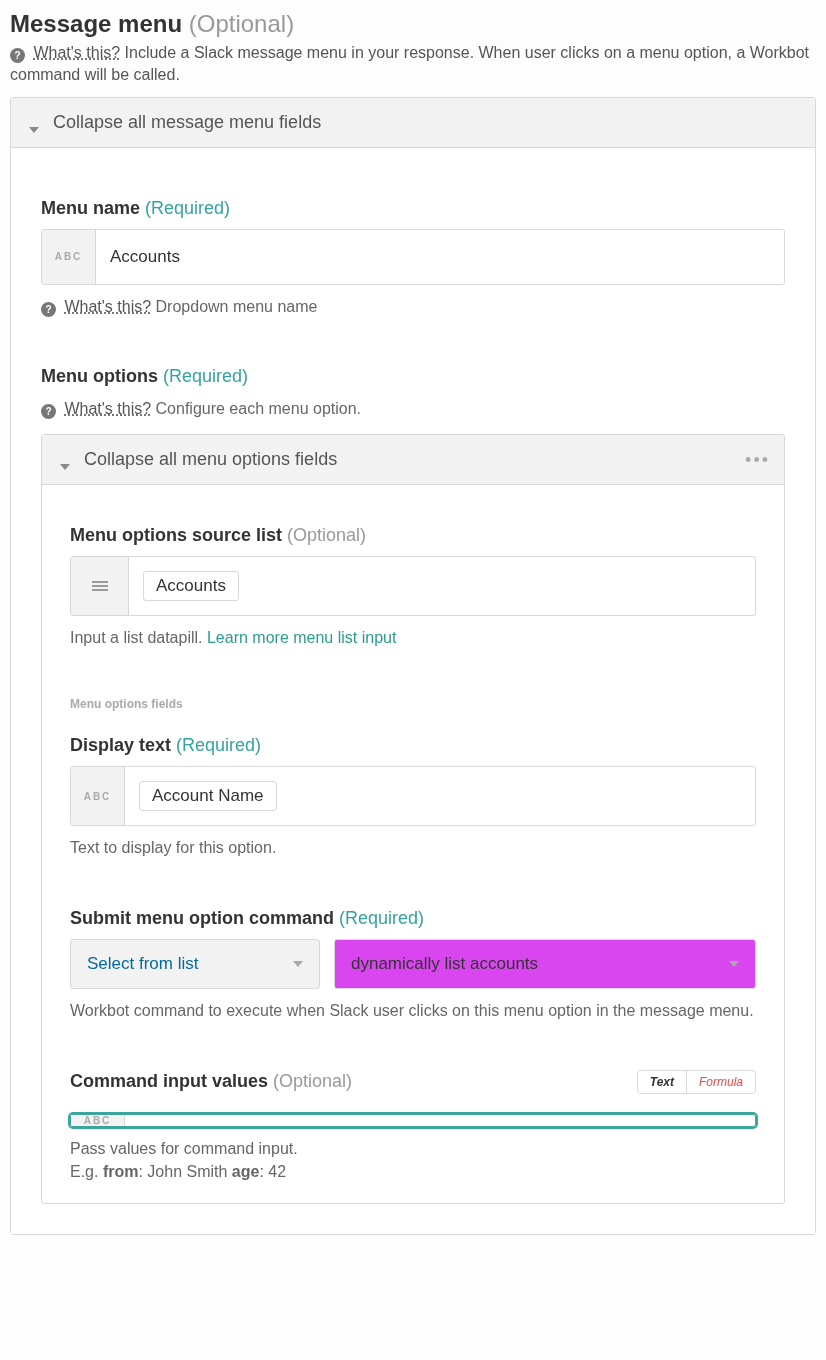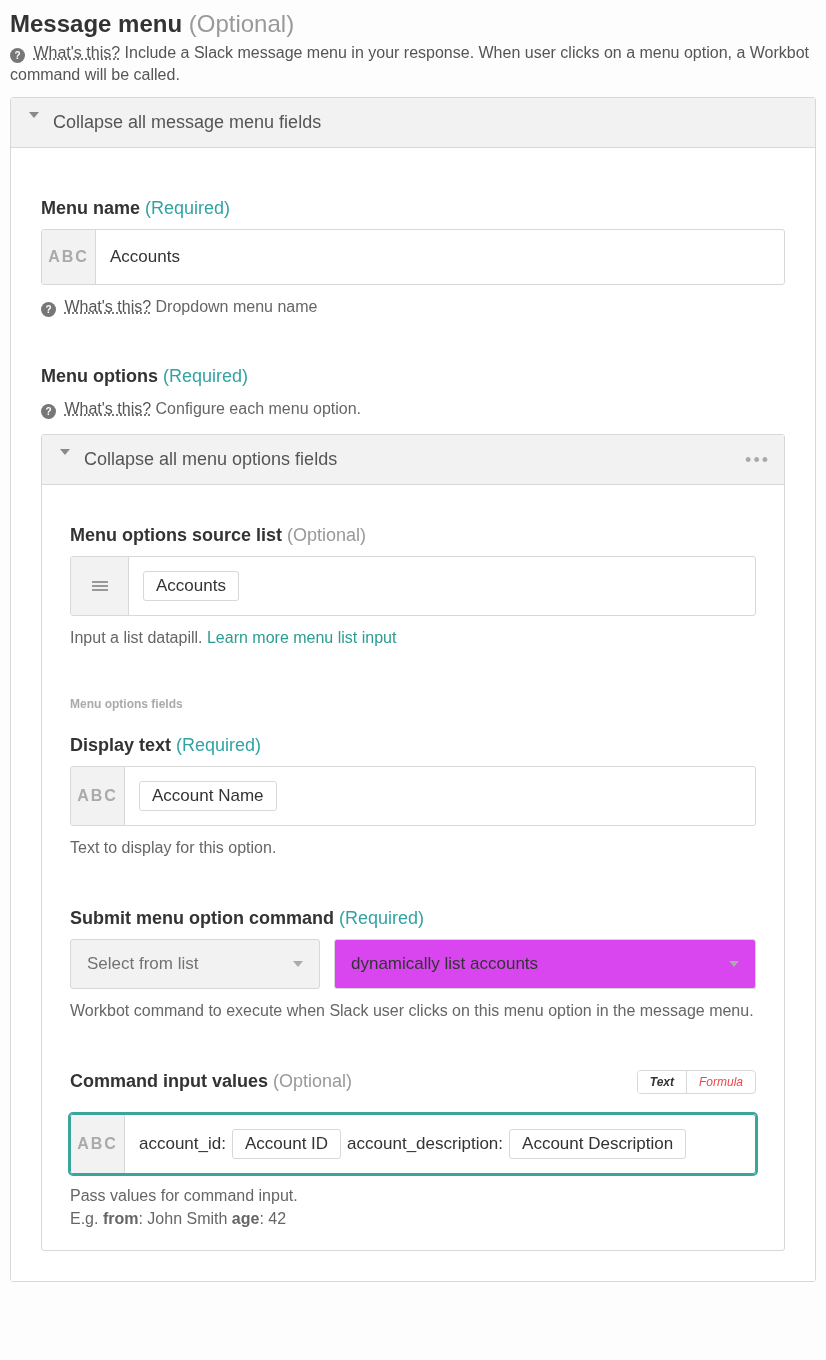--- a/index.html
+++ b/index.html
@@ -45,21 +45,21 @@
     border-radius: 3px;
     background: #fff;
   }
   .panel-header {
     background: #f2f2f2;
     border-bottom: 1px solid #d8d8d8;
     padding: 14px 18px;
     font-size: 18px;
     color: #555;
     display: flex;
-    align-items: flex-start;
+    align-items: flex-end;
     gap: 14px;
     cursor: pointer;
     position: relative;
   }
   .panel-header .more {
     position: absolute;
     right: 14px;
     top: 50%;
     transform: translateY(-50%);
     color: #aaa;
@@ -92,21 +92,21 @@
   .input-row.active { outline: 2px solid #3aa59d; border-color: #3aa59d; }
   .input-prefix {
     width: 54px;
     min-width: 54px;
     background: #f2f2f2;
     border-right: 1px solid #d8d8d8;
     display: flex;
     align-items: center;
     justify-content: center;
     color: #aaa;
-    font-size: 16px;
+    font-size: 10px;
     font-weight: 700;
     letter-spacing: 2px;
   }
   .input-prefix.big { width: 58px; min-width: 58px; }
   .input-content {
     flex: 1;
     padding: 14px 14px;
     min-height: 54px;
     display: flex;
     align-items: center;
@@ -132,21 +132,21 @@
     border: 1px solid #d8d8d8;
     border-radius: 3px;
     background: #f2f2f2;
     padding: 14px 16px;
     display: flex;
     align-items: center;
     justify-content: space-between;
     cursor: pointer;
   }
   .select-box.wide { flex: 1; background: #d946ef; text-align: right; }
-  .select-box .sel-label { font-size: 17px; color: #737373; }
+  .select-box .sel-label { font-size: 17px; color: #0369a1; }
   .select-caret {
     width: 0; height: 0;
     border-left: 5px solid transparent;
     border-right: 5px solid transparent;
     border-top: 6px solid #aaa;
   }
   .toggle-group {
     display: inline-flex;
     border: 1px solid #d8d8d8;
     border-radius: 4px;
@@ -293,26 +293,20 @@
                 <span>Command input values</span>
                 <span class="optional-tag">(Optional)</span>
               </div>
               <div class="toggle-group">
                 <span class="opt active">Text</span>
                 <span class="opt">Formula</span>
               </div>
             </div>
             <div class="input-row active">
               <div class="input-prefix">ABC</div>
-              <div class="input-content" style="flex-wrap:wrap">
-                <span>account_id:</span>
-                <span class="pill">Account ID</span>
-                <span>account_description:</span>
-                <span class="pill">Account Description</span>
-              </div>
             </div>
             <div class="hint">
               <div>Pass values for command input.</div>
               <div>
                 <span>E.g. </span><b>from</b><span>: John Smith </span><b>age</b><span>: 42</span>
               </div>
             </div>
           </div>
 
         </div>

